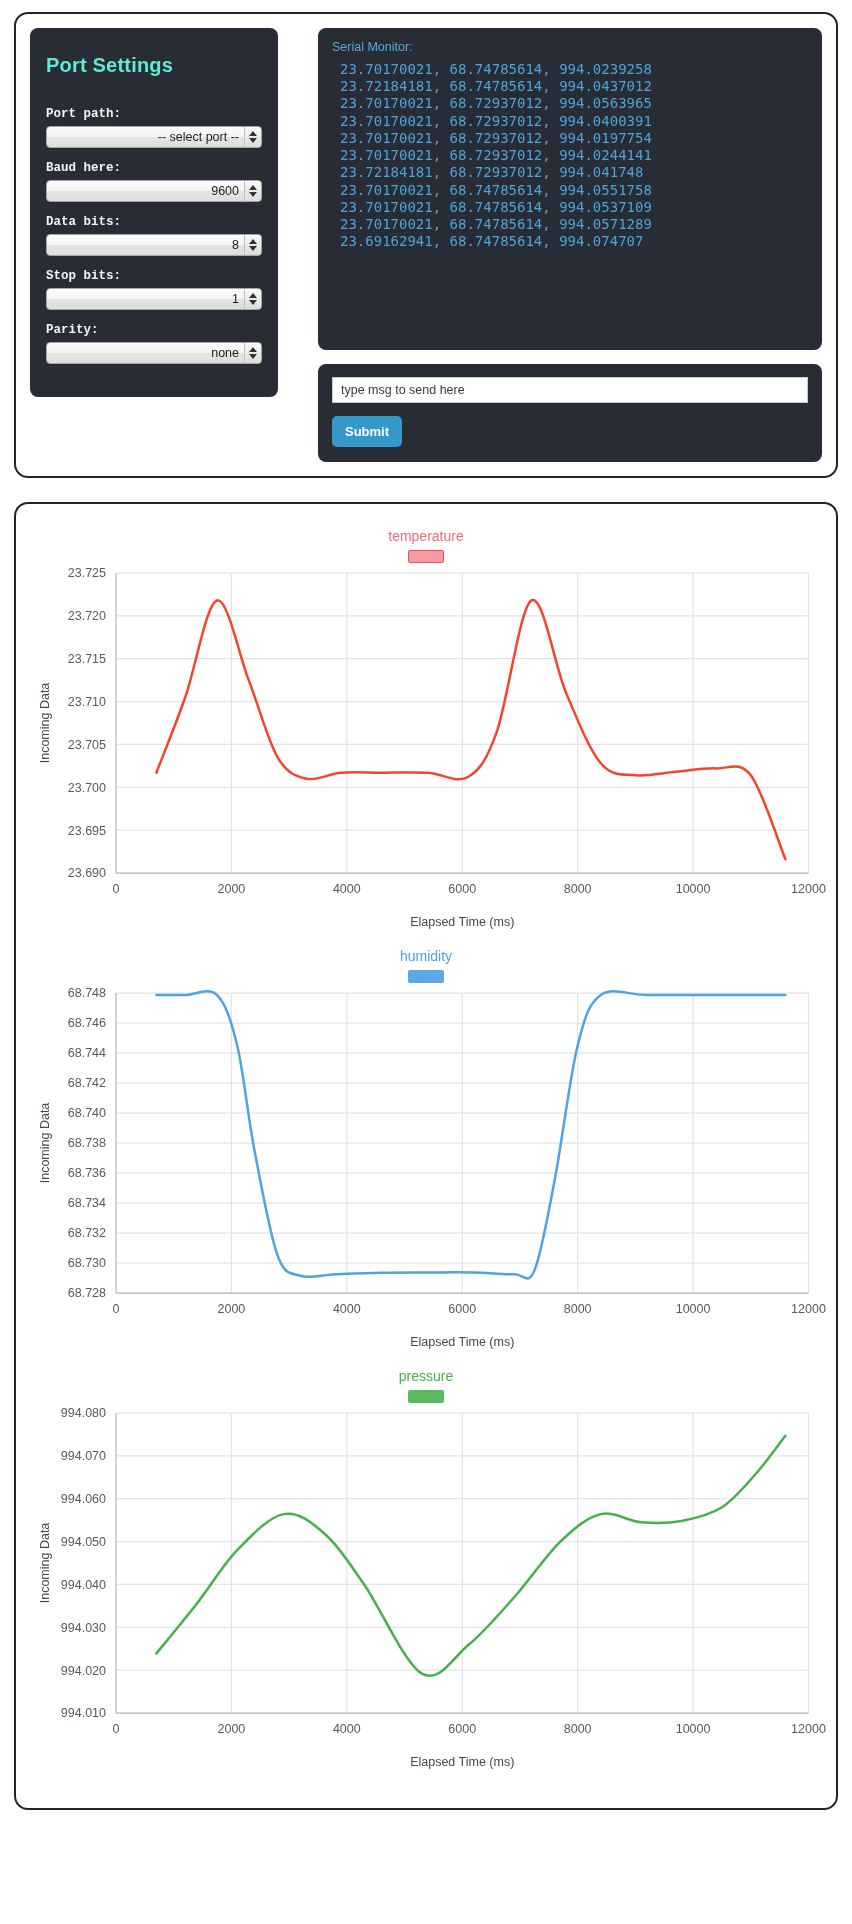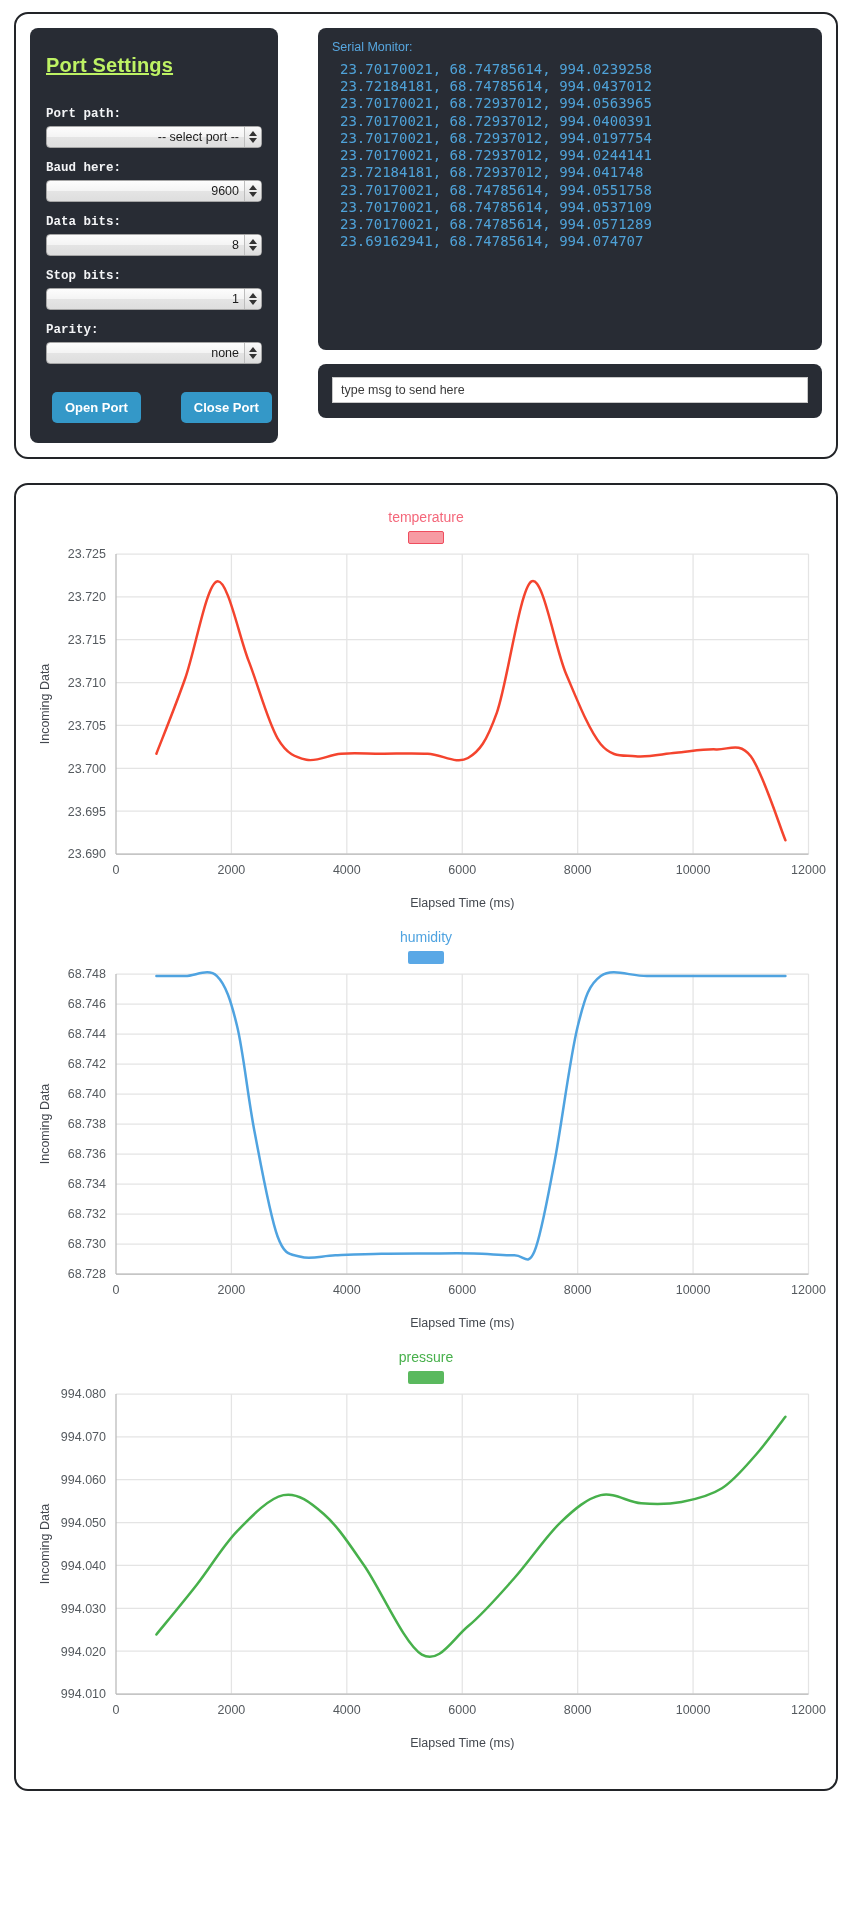--- a/index.html
+++ b/index.html
@@ -23,26 +23,25 @@
 
   
   .port-panel {
     background: #282c34;
     border-radius: 8px;
     width: 248px;
     flex: 0 0 248px;
     padding: 18px 16px 20px 16px;
   }
   .panel-title {
-    color: #bef264;
+    color: #5eead4;
     font-size: 20px;
     font-weight: bold;
     margin: 8px 0 30px 0;
     letter-spacing: .2px;
-    text-decoration: underline;
   }
   .field-label {
     color: #f3f4f6;
     font-size: 12.5px;
     font-weight: bold;
     margin: 0 0 5px 0;
     font-family: Liberation Mono, monospace;
   }
   .sel-wrap { position: relative; margin-bottom: 13px; }
   select.styled {
@@ -238,34 +237,33 @@
             <select class="styled">
               <option>none</option>
             </select>
             <span class="sel-arrows">
               <span class="up"></span>
                 <span class="dn"></span>
             </span>
           </div>
         </div>
 
-        <div class="btn-row">
-          <button class="btn">Open Port</button>
-          <button class="btn">Close Port</button>
-        </div>
       </div>
 
       <div class="serial-col">
         <div class="monitor">
           <div class="monitor-title">Serial Monitor:</div>
           <div class="monitor-lines" id="monitor-lines"><div>23.70170021, 68.74785614, 994.0239258</div><div>23.72184181, 68.74785614, 994.0437012</div><div>23.70170021, 68.72937012, 994.0563965</div><div>23.70170021, 68.72937012, 994.0400391</div><div>23.70170021, 68.72937012, 994.0197754</div><div>23.70170021, 68.72937012, 994.0244141</div><div>23.72184181, 68.72937012, 994.041748</div><div>23.70170021, 68.74785614, 994.0551758</div><div>23.70170021, 68.74785614, 994.0537109</div><div>23.70170021, 68.74785614, 994.0571289</div><div>23.69162941, 68.74785614, 994.074707</div></div>
         </div>
 
         <div class="send-box">
           <input class="msg-input" type="text" placeholder="type msg to send here" style="">
+          <div class="submit-wrap">
+            <button class="btn">Submit</button>
+          </div>
         </div>
       </div>
 
     </div>
   </div>
 
   <div class="charts-card">
 
     <div class="chart-block">
       <div class="chart-title" style="color: rgb(244, 103, 122);">temperature</div>

